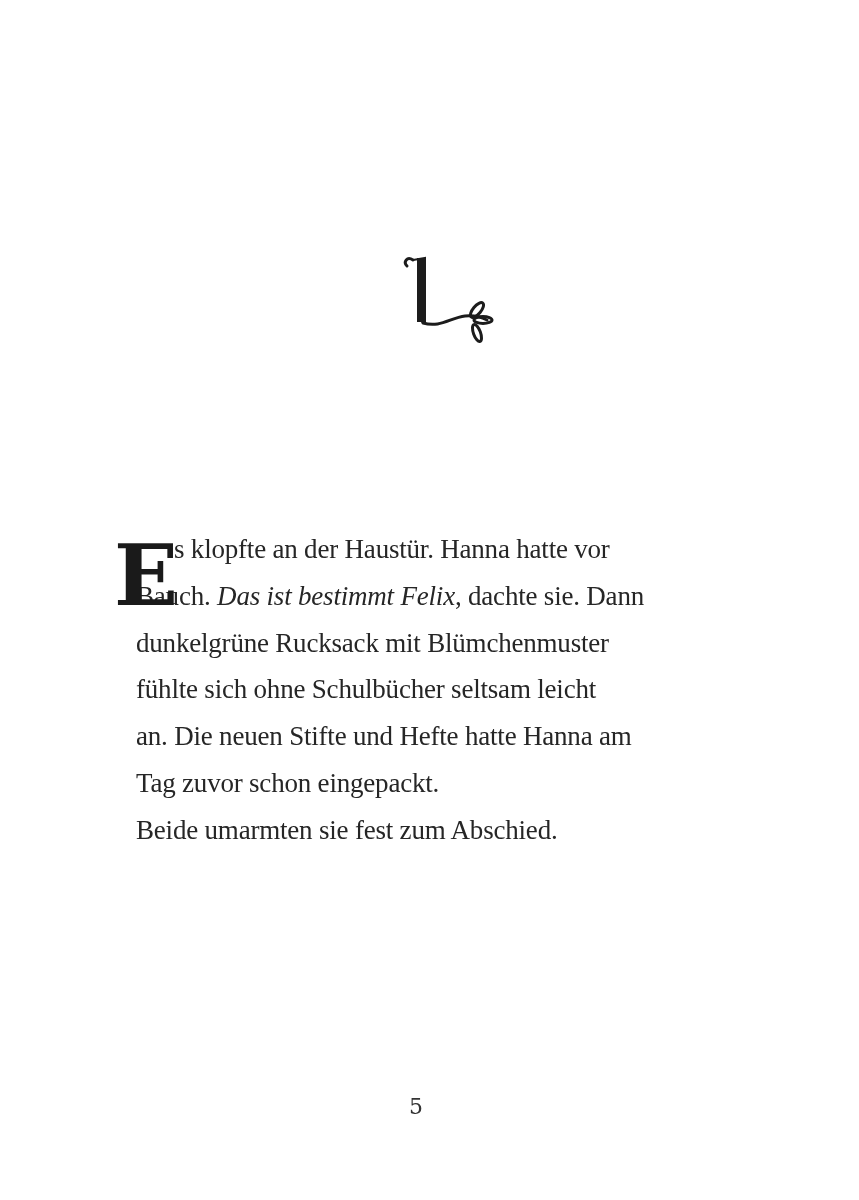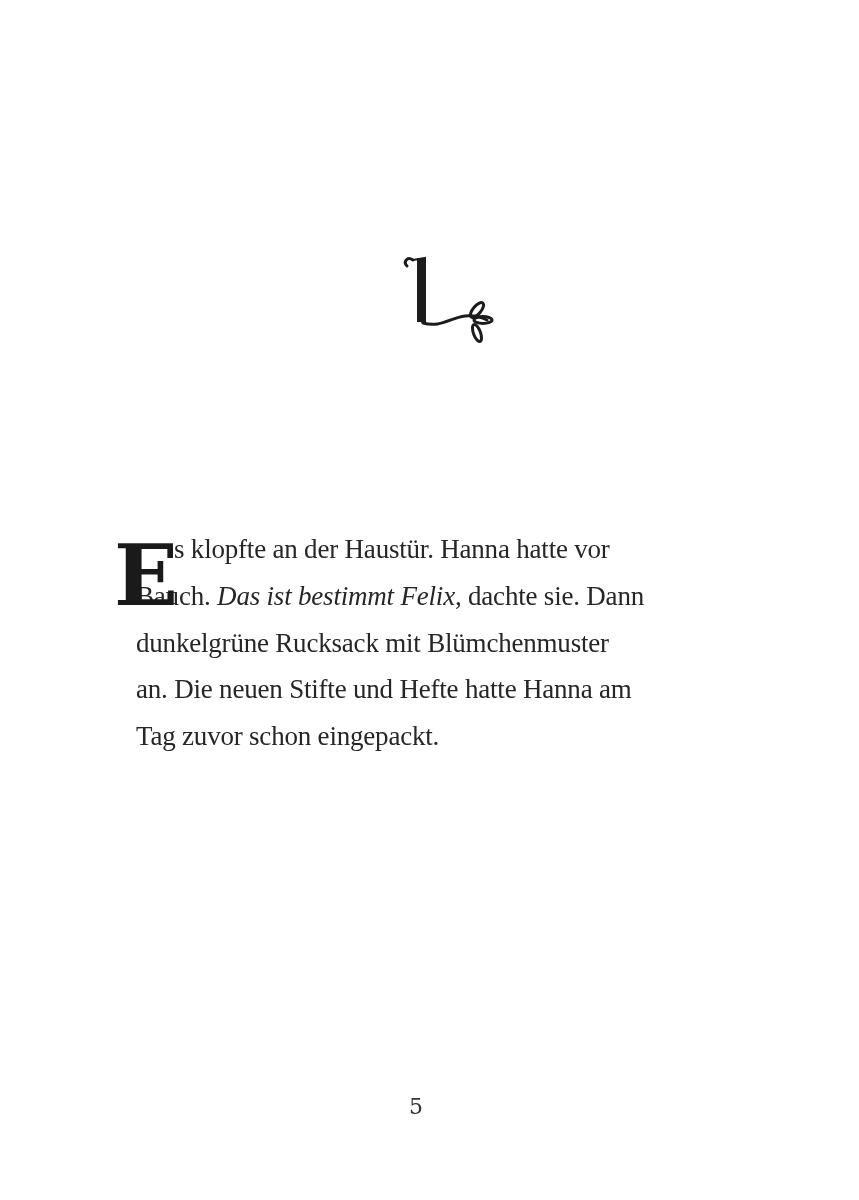--- a/index.html
+++ b/index.html
@@ -60,17 +60,19 @@
     <ellipse cx="82" cy="93" rx="3.5" ry="9" transform="rotate(-20 82 93)" fill="none" stroke="#1c1c1c" stroke-width="3"></ellipse>
     <text style="display:none">1</text>
   </svg>
 </div>
 
 <div class="body-text">
   <span class="drop-cap">E</span>
   <span class="line first-line">s klopfte an der Haustür. Hanna hatte vor</span>
   <span class="line"><span>Bauch.</span> <em>Das ist bestimmt Felix</em><span>, dachte sie. Dann</span></span>
   <span class="line">dunkelgrüne Rucksack mit Blümchenmuster</span>
+  <span class="line">fühlte sich ohne Schulbücher seltsam leicht</span>
   <span class="line">an. Die neuen Stifte und Hefte hatte Hanna am</span>
   <span class="line">Tag zuvor schon eingepackt.</span>
+  <span class="line">Beide umarmten sie fest zum Abschied.</span>
 </div>
 
 <div class="page-number">5</div>
 
 </body></html>

